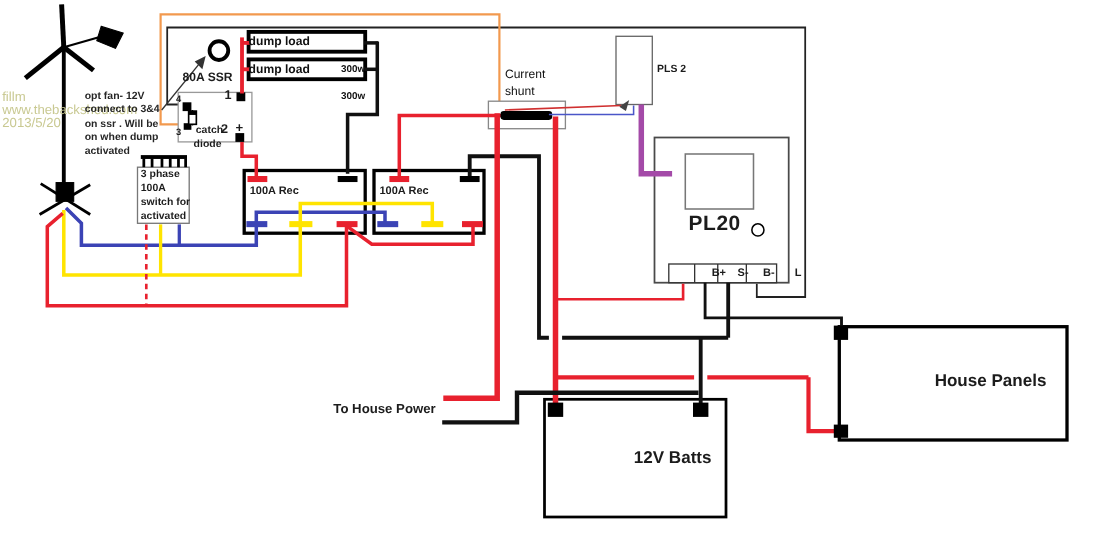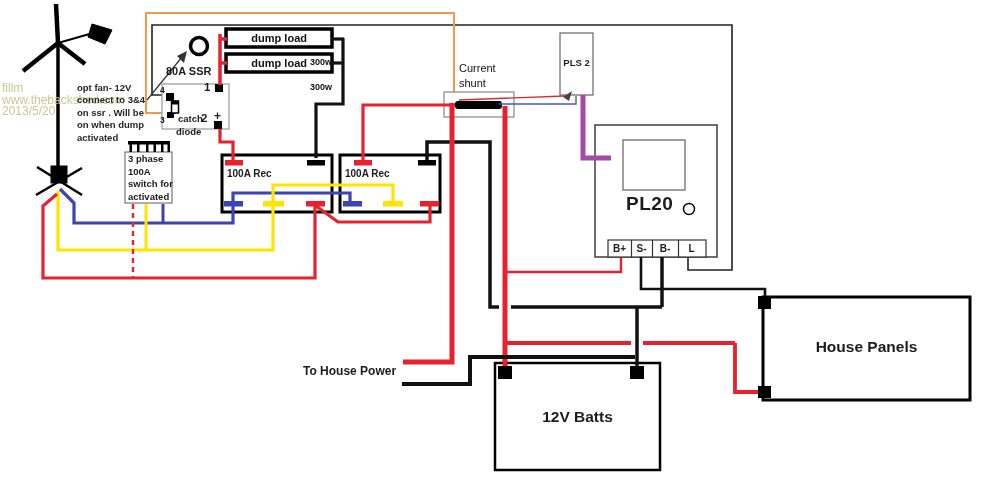--- a/index.html
+++ b/index.html
@@ -1,30 +1,30 @@
 <!DOCTYPE html>
 <html><head>
 <meta charset="utf-8">
 <style>
   html,body{margin:0;padding:0;background:#ffffff;}
   #stage{position:relative;width:1000px;height:492px;background:#ffffff;overflow:hidden;
          font-family:"Liberation Sans",sans-serif;}
   #wires{position:absolute;left:0;top:0;}
   .lbl{position:absolute;font-weight:bold;color:#1c1c1c;white-space:nowrap;}
-  .ctr{display:flex;align-items:center;justify-content:center;text-align:center;}
+  .ctr{display:flex;align-items:center;justify-content:center;text-align:center;margin-left:34px;}
   .wm{position:absolute;left:2px;top:83px;font-weight:normal;color:#c9c992;
       font-size:12px;line-height:11.5px;}
   .note{position:absolute;left:77px;top:82px;font-weight:bold;color:#262626;
         font-size:9.5px;line-height:12.4px;}
   .switchtxt{position:absolute;left:128px;top:153px;font-weight:bold;color:#1c1c1c;
         font-size:9.5px;line-height:12.7px;}
   .shunttxt{position:absolute;left:459px;top:61px;font-weight:normal;color:#111;
         font-size:11px;line-height:14.5px;}
   .dump{position:absolute;width:106px;height:18px;display:flex;align-items:center;
-        justify-content:flex-end;gap:3px;font-weight:bold;color:#111;}
+        justify-content:space-between;gap:3px;font-weight:bold;color:#111;}
   .dump .big{font-size:11px;} .dump .small{font-size:9px;margin-top:48px;}
 </style>
 </head>
 <body>
 
 <div id="stage">
 
 <svg id="wires" width="1000" height="492" viewBox="0 0 1000 492">
 
   <g>

